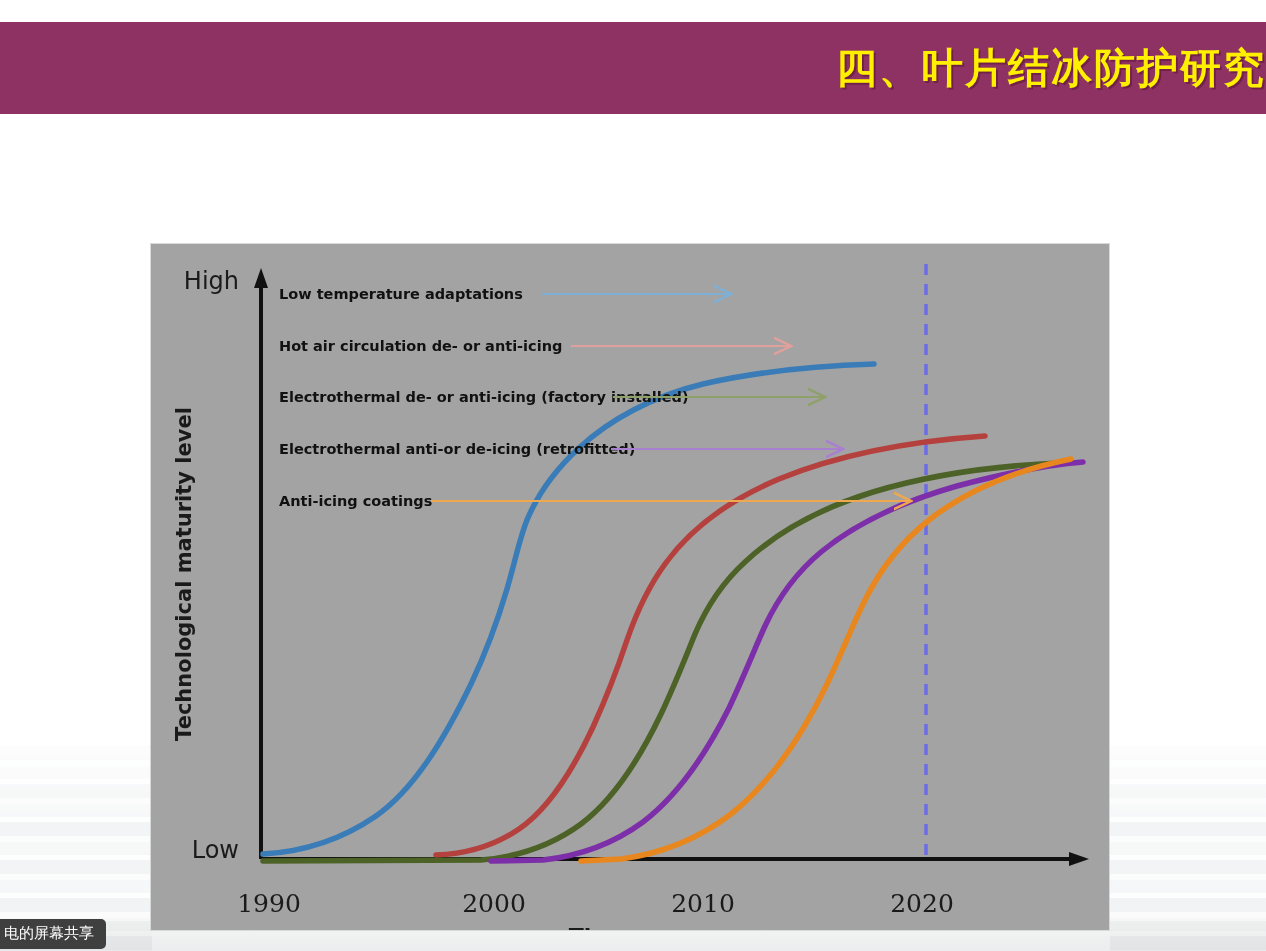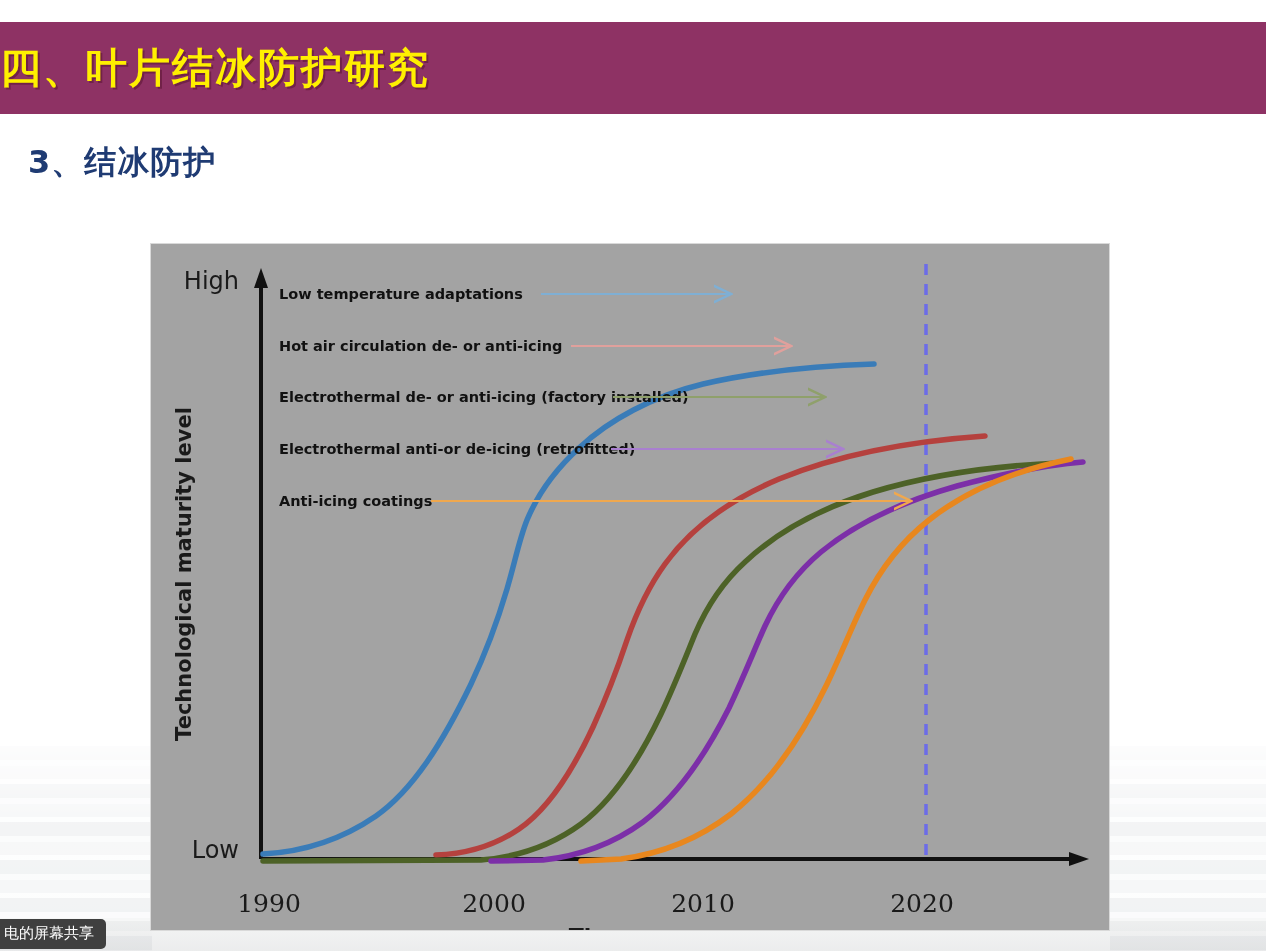--- a/index.html
+++ b/index.html
@@ -44,21 +44,21 @@
   }
 
   
   .banner {
     position: absolute;
     left: 0; top: 22px;
     width: 1266px; height: 92px;
     background: #8E3264;
     display: flex;
     align-items: center;
-    justify-content: flex-start;
+    justify-content: flex-end;
   }
   .banner-title {
     color: #FFF000;
     font-size: 41px;
     font-weight: bold;
     letter-spacing: 2px;
     text-shadow: 2px 2px 0 rgba(90,20,50,.55);
     font-family: "DejaVu Sans", "Liberation Sans", sans-serif;
   }
 
@@ -123,21 +123,20 @@
 <div id="slide">
 
   <div class="bg-photo left"></div>
   <div class="bg-photo right"></div>
   <div class="bg-photo-strip"></div>
 
   <div class="banner">
     <div class="banner-title">四、叶片结冰防护研究</div>
   </div>
 
-  <div class="subtitle">3、结冰防护</div>
 
   <div class="chart-card">
     <svg class="chart-svg" viewBox="0 0 958 686">
       <defs>
         <marker id="ah" markerWidth="9" markerHeight="9" refX="7" refY="4.5" orient="auto" markerUnits="strokeWidth">
           <path d="M0,0.7 L8,4.5 L0,8.3" fill="none" stroke="context-stroke" stroke-width="1.1"></path>
         </marker>
       </defs>
 
       <g>

